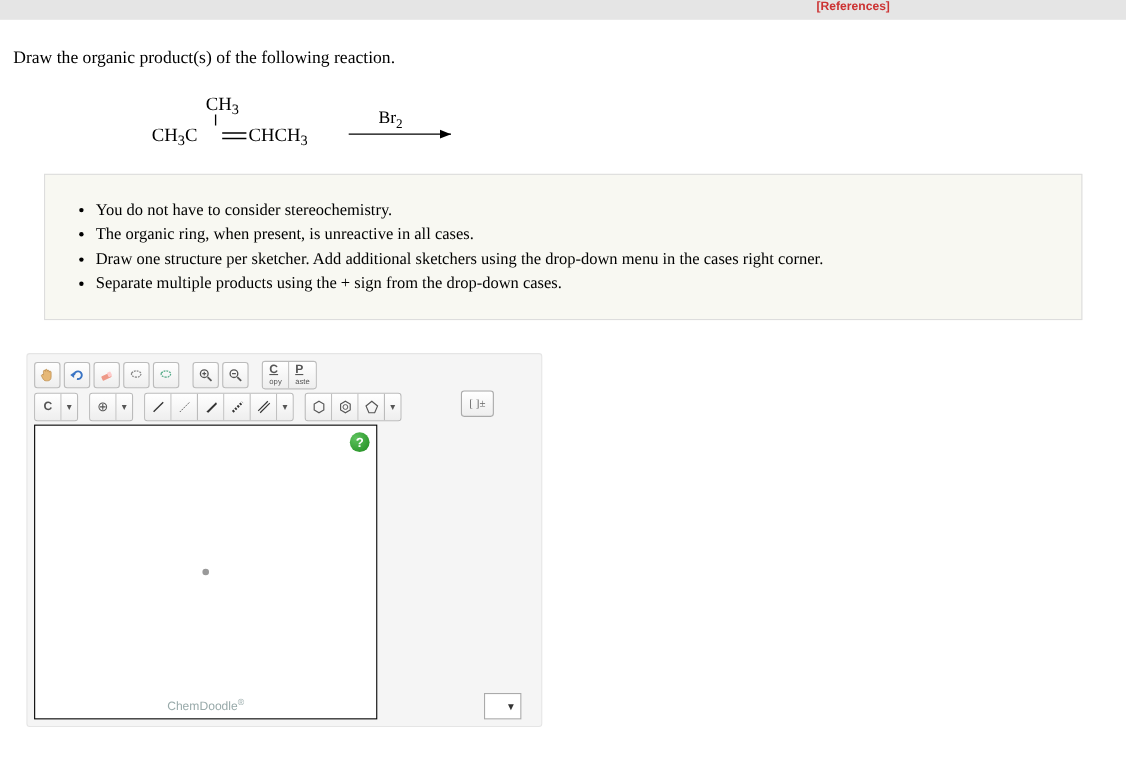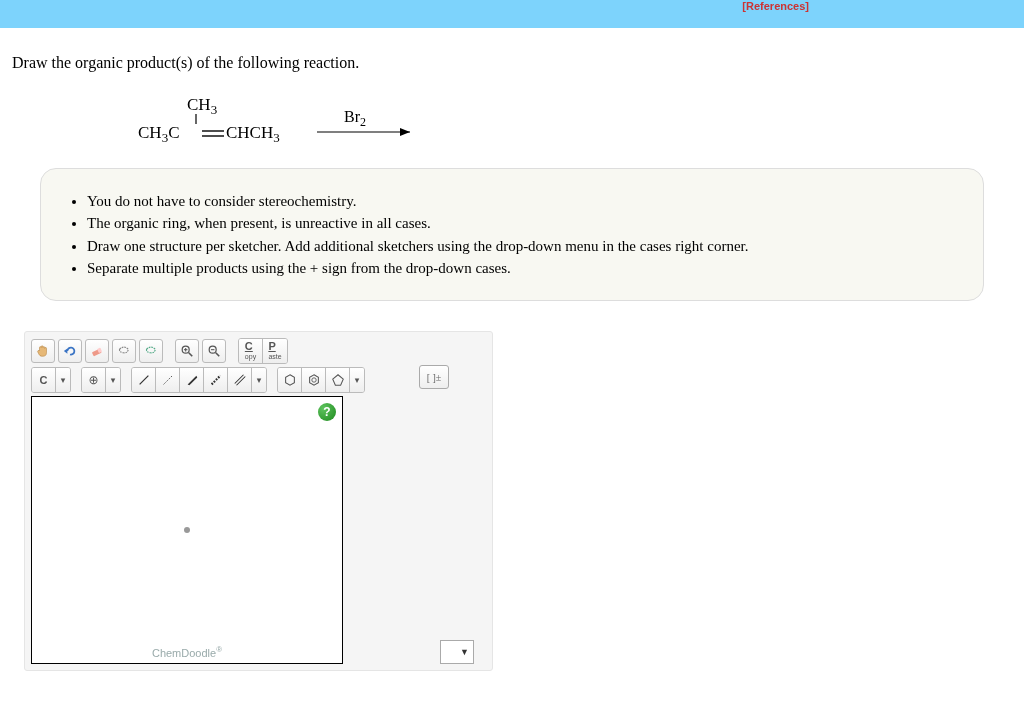--- a/index.html
+++ b/index.html
@@ -3,22 +3,22 @@
 <meta charset="utf-8">
 <style>
   body {
     margin: 0;
     padding: 0;
     font-family: Georgia, "Times New Roman", serif;
     background: #fff;
     color: #000;
   }
   .topbar {
-    background: #7dd3fc;
-    height: 28px;
+    background: #e5e5e5;
+    height: 18px;
     position: relative;
   }
   .references-tab {
     position: absolute;
     right: 215px;
     top: 0;
     color: #cc3333;
     font-family: Arial, sans-serif;
     font-size: 11px;
     font-weight: bold;
@@ -36,21 +36,21 @@
     position: relative;
     height: 60px;
   }
   .reaction-svg {
     width: 360px;
     height: 70px;
   }
   .instruction-box {
     background: #f8f8f2;
     border: 1px solid #ddd;
-    border-radius: 16px;
+    border-radius: 0;
     padding: 20px 28px;
     margin: 0 28px 30px 28px;
     font-size: 15px;
   }
   .instruction-box ul {
     margin: 0;
     padding-left: 18px;
   }
   .instruction-box li {
     margin: 2px 0;

